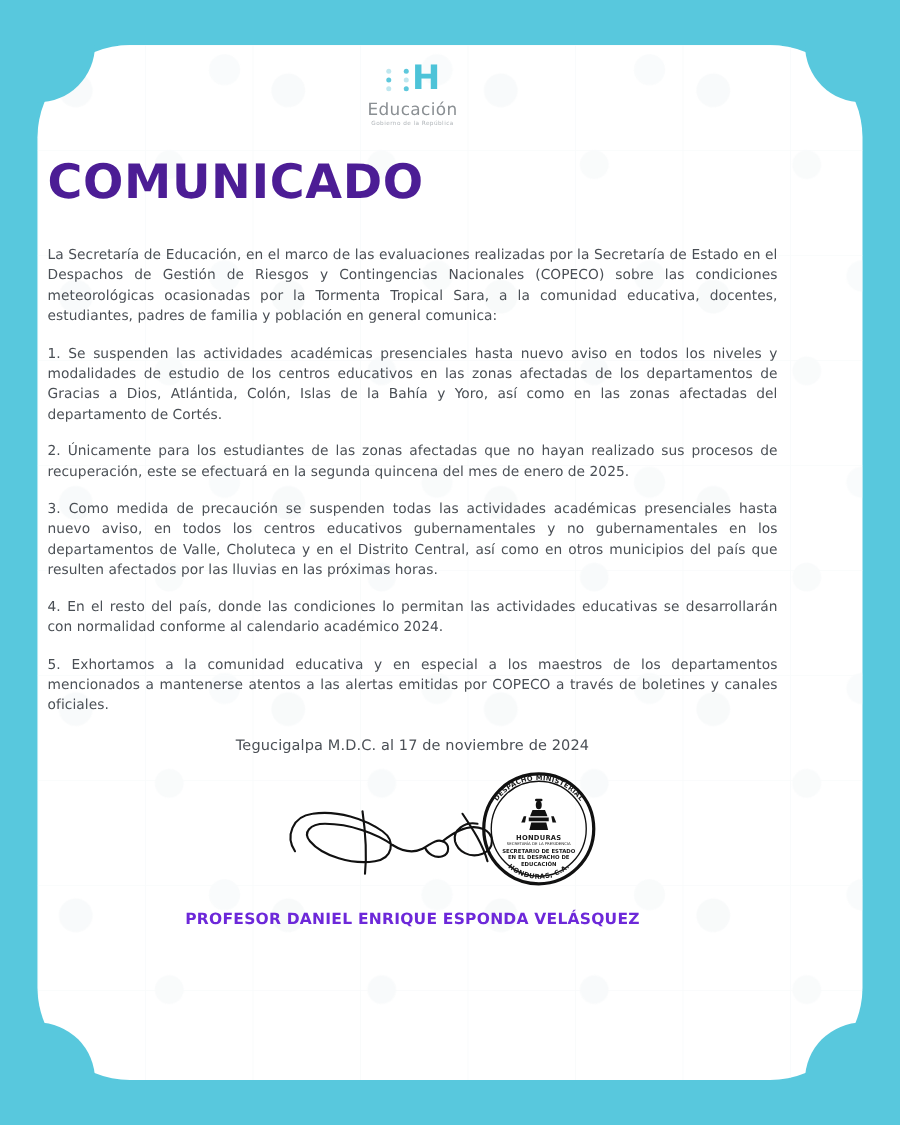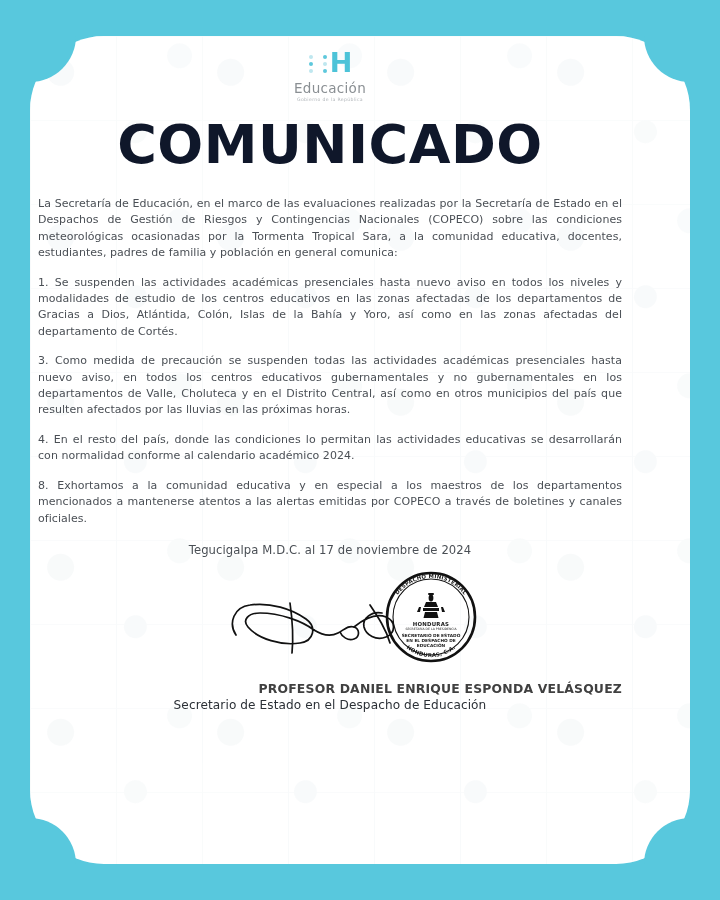--- a/index.html
+++ b/index.html
@@ -125,25 +125,25 @@
   }
   .logo-sub {
     margin-top: 1px;
     font-size: 4.6px;
     color: #b0b5b9;
     letter-spacing: 0.35px;
   }
 
   
   .title {
-    text-align: center;
-    font-size: 54px;
+    text-align: left;
+    font-size: 38px;
     line-height: 58px;
     font-weight: 700;
-    color: #0f172a;
+    color: #4c1d95;
     letter-spacing: 0.5px;
     margin: 2px 0 22px 0;
   }
 
   
   .body-text p {
     font-size: 11px;
     line-height: 16.4px;
     color: #4a4f55;
     text-align: justify;
@@ -173,24 +173,24 @@
     left: 180px;
     top: 20px;
   }
   .seal-wrap {
     position: absolute;
     left: 338px;
     top: 0px;
   }
 
   .sign-name {
-    text-align: right;
+    text-align: center;
     font-size: 12.4px;
     font-weight: 700;
-    color: #404040;
+    color: #6d28d9;
     letter-spacing: 0.2px;
   }
   .sign-role {
     text-align: center;
     font-size: 12.1px;
     color: #2b3036;
     margin-top: 2px;
     letter-spacing: 0.1px;
   }
 
@@ -231,23 +231,24 @@
       </div>
       <div class="logo-word">Educación</div>
       <div class="logo-sub">Gobierno de la República</div>
     </div>
 
     <div class="title">COMUNICADO</div>
 
     <div class="body-text">
       <p>La Secretaría de Educación,  en el marco de las evaluaciones realizadas por la Secretaría de Estado en el Despachos de Gestión de Riesgos y Contingencias Nacionales (COPECO) sobre las condiciones meteorológicas ocasionadas por la Tormenta Tropical Sara, a la comunidad educativa, docentes, estudiantes, padres de familia y población en general comunica:</p>
       <p>1.    Se suspenden las actividades académicas presenciales hasta nuevo aviso en todos los niveles y modalidades de estudio de los centros educativos en las zonas afectadas de los departamentos de Gracias a Dios, Atlántida, Colón, Islas de la Bahía y Yoro, así como en las zonas afectadas del departamento de Cortés.</p>
+      <p>2.    Únicamente para los estudiantes de las zonas afectadas que no hayan realizado sus procesos de recuperación, este se efectuará en la segunda quincena del mes de enero de 2025.</p>
       <p>3.  Como medida de precaución se suspenden todas las actividades académicas presenciales hasta nuevo aviso, en todos los centros educativos gubernamentales y no gubernamentales en los departamentos de Valle, Choluteca y en el Distrito Central, así como en otros municipios del país que resulten afectados por las lluvias en las próximas horas.</p>
       <p>4.    En el resto del país, donde las condiciones lo permitan las actividades educativas se desarrollarán con normalidad conforme al calendario académico 2024.</p>
-      <p>8.  Exhortamos a la comunidad educativa y en especial a los maestros de los departamentos mencionados a mantenerse atentos a las alertas emitidas por COPECO a través de boletines y canales oficiales.</p>
+      <p>5.  Exhortamos a la comunidad educativa y en especial a los maestros de los departamentos mencionados a mantenerse atentos a las alertas emitidas por COPECO a través de boletines y canales oficiales.</p>
     </div>
 
     <div class="date-line">Tegucigalpa M.D.C. al 17 de noviembre de 2024</div>
 
     <div class="sign-area">
 
       <svg class="signature-svg" width="190" height="80" viewBox="0 0 190 80">
         <g fill="none" stroke="#111" stroke-width="1.7" stroke-linecap="round">
           <path d="M18 52 C10 40 16 24 32 22 C52 19 74 26 88 36 C99 44 96 58 82 60
                    C64 63 40 56 30 44 C24 37 30 30 42 30 C62 30 84 38 96 47"></path>
@@ -290,16 +291,15 @@
           <text class="seal-text" x="55" y="63" text-anchor="middle">HONDURAS</text>
           <text class="seal-text-xs" x="55" y="67" text-anchor="middle">SECRETARÍA DE LA PRESIDENCIA</text>
           <text class="seal-text-sm" x="55" y="73.5" text-anchor="middle">SECRETARIO DE ESTADO</text>
           <text class="seal-text-sm" x="55" y="78.5" text-anchor="middle">EN EL DESPACHO DE</text>
           <text class="seal-text-sm" x="55" y="83.5" text-anchor="middle">EDUCACIÓN</text>
         </svg>
       </div>
     </div>
 
     <div class="sign-name">PROFESOR DANIEL ENRIQUE ESPONDA VELÁSQUEZ</div>
-    <div class="sign-role">Secretario de Estado en el Despacho de Educación</div>
 
   </div>
 </div>
 
 </body></html>

